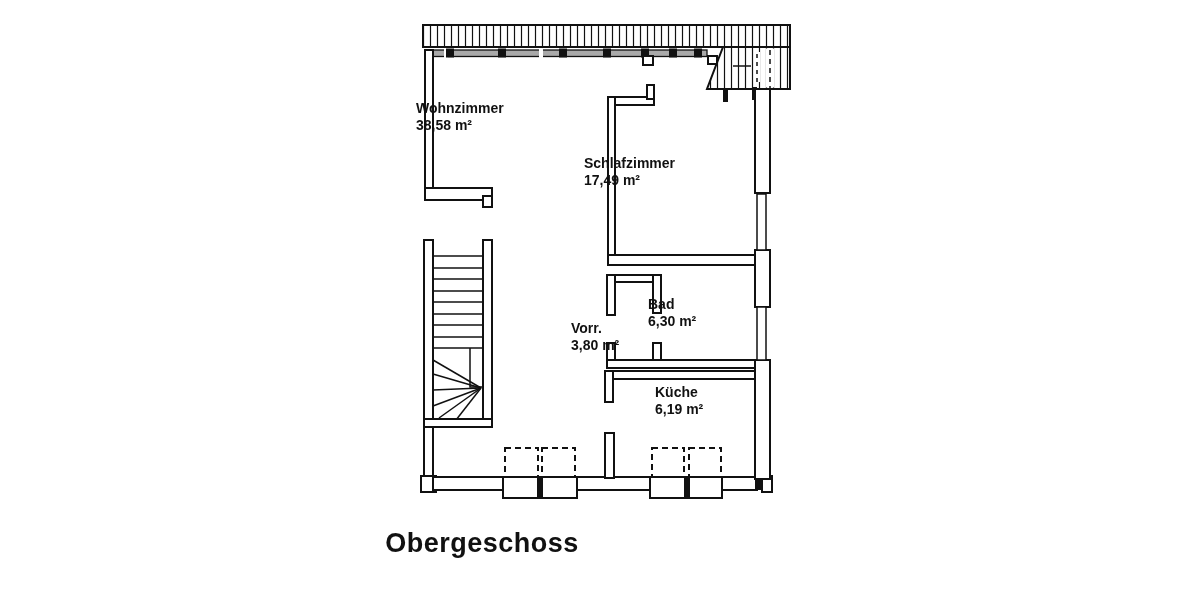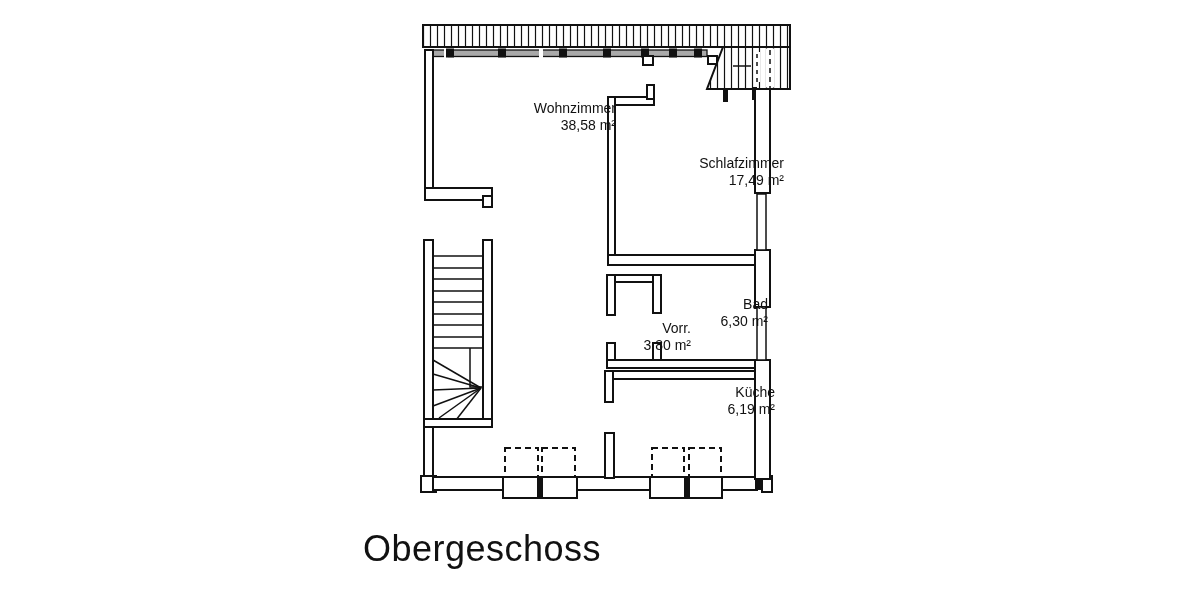--- a/index.html
+++ b/index.html
@@ -2,28 +2,28 @@
 <html><head>
 <meta charset="utf-8">
 <style>
   html,body{margin:0;padding:0;background:#fff;}
   .stage{
     position:relative;width:1200px;height:600px;background:#ffffff;
     font-family:"Liberation Sans",sans-serif;color:#111;overflow:hidden;
   }
   .plan-svg{position:absolute;left:0;top:0;}
   .room-label{
-    position:absolute;text-align:right;font-weight:normal;
+    position:absolute;text-align:left;font-weight:bold;
     font-size:14px;line-height:17px;color:#111;white-space:nowrap;
   }
   .room-label .area{display:block;}
   .room-label .rname{display:block;}
   .floor-title{
     position:absolute;left:0;top:528px;width:964px;text-align:center;
-    font-weight:normal;font-size:36px;letter-spacing:0.5px;color:#111;
+    font-weight:bold;font-size:27px;letter-spacing:0.5px;color:#111;
   }
 </style>
 </head>
 <body>
 
 <div class="stage">
 
   <svg class="plan-svg" width="1200" height="600" viewBox="0 0 1200 600">
     <defs>
       <pattern id="hatch" width="7" height="12" patternUnits="userSpaceOnUse">

